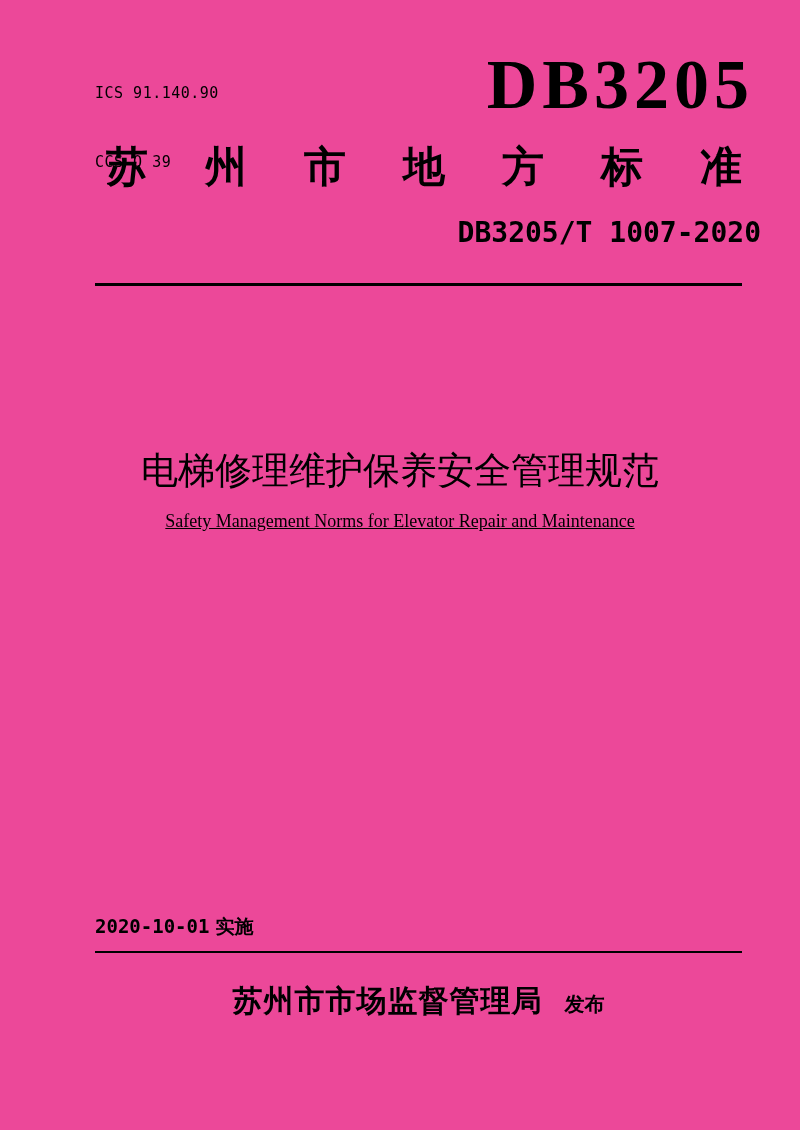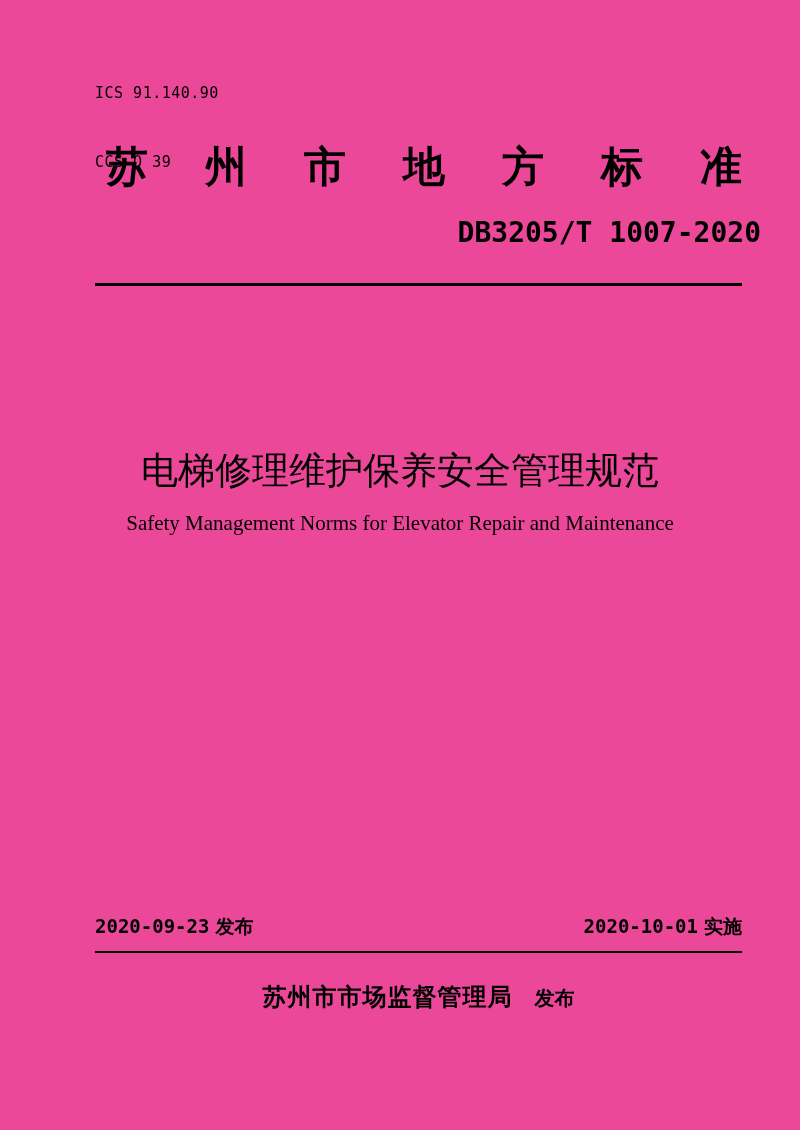--- a/index.html
+++ b/index.html
@@ -89,22 +89,23 @@
     line-height: 1.2;
   }
   .doc-title-en {
     position: absolute;
     left: 0;
     top: 511px;
     width: 800px;
     text-align: center;
     font-family: "Liberation Serif", "DejaVu Serif", serif;
     font-weight: 400;
-    font-size: 21px;
+    font-size: 18px;
     line-height: 1.2;
+    text-decoration: underline;
   }
 
   
   .dates-row {
     position: absolute;
     left: 95px;
     top: 915px;
     width: 647px;
     display: flex;
     justify-content: space-between;
@@ -127,21 +128,21 @@
     left: 95px;
     top: 983px;
     width: 647px;
     display: flex;
     justify-content: center;
     align-items: baseline;
   }
   .publisher-name {
     font-family: "Liberation Serif", "DejaVu Serif", serif;
     font-weight: 700;
-    font-size: 24px;
+    font-size: 30px;
     letter-spacing: 1px;
     line-height: 1.2;
   }
   .publisher-label {
     margin-left: 22px;
     font-family: "Liberation Sans", "DejaVu Sans", sans-serif;
     font-weight: 700;
     font-size: 20px;
     line-height: 1.2;
   }
@@ -149,43 +150,41 @@
 </head>
 <body>
 
 <div class="page">
 
   <div class="ics-block">
     <div>ICS 91.140.90</div>
     <div>CCS Q 39</div>
   </div>
 
+  <div class="db-logo">DB3205</div>
 
   <div class="local-std-row">
     <span>苏</span>
     <span>州</span>
     <span>市</span>
     <span>地</span>
     <span>方</span>
     <span>标</span>
     <span>准</span>
   </div>
 
   <div class="std-number">DB3205/T 1007-2020</div>
 
   <div class="rule rule-top"></div>
 
   <div class="doc-title">电梯修理维护保养安全管理规范</div>
   <div class="doc-title-en">Safety Management Norms for Elevator Repair and Maintenance</div>
 
   <div class="dates-row">
     <div>
-      <span>2020-09-23</span><span class="date-label">发布</span>
-    </div>
-    <div>
       <span>2020-10-01</span><span class="date-label">实施</span>
     </div>
   </div>
 
   <div class="rule rule-bottom"></div>
 
   <div class="publisher-row">
     <span class="publisher-name">苏州市市场监督管理局</span>
     <span class="publisher-label">发布</span>
   </div>

